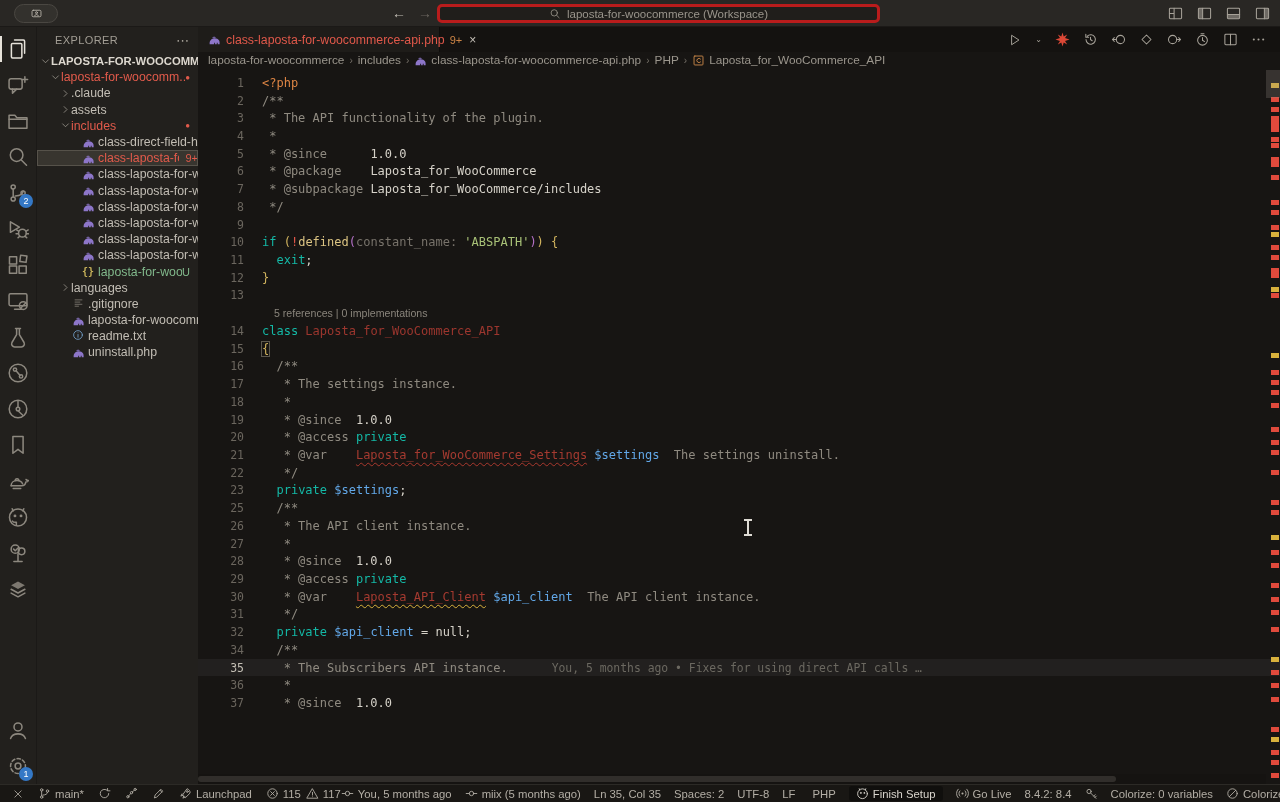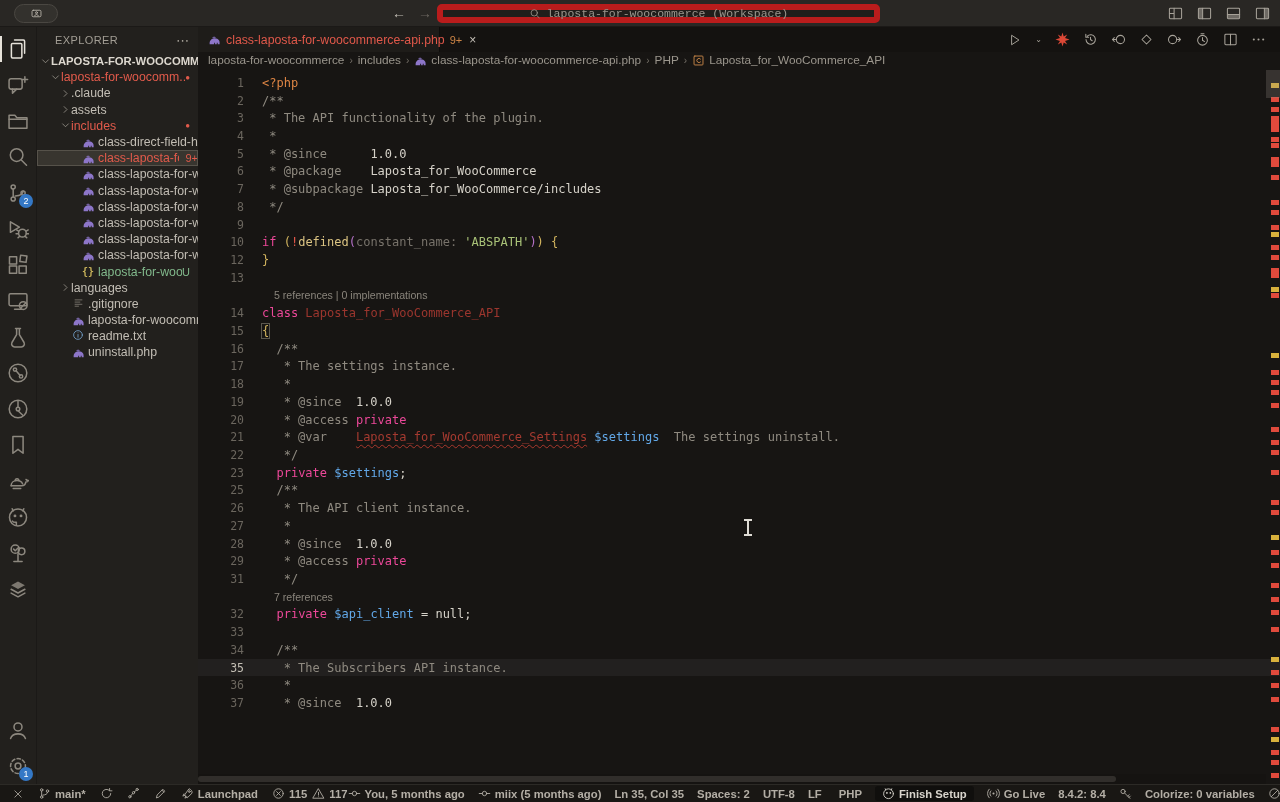--- a/index.html
+++ b/index.html
@@ -6,22 +6,22 @@
   *{box-sizing:border-box;}
   .app{position:relative;width:1280px;height:802px;background:#171513;overflow:hidden;
        font-family:"Liberation Sans","DejaVu Sans",sans-serif;color:#c9c4bb;font-size:12px;
        -webkit-font-smoothing:antialiased;}
   
   .titlebar{height:27px;background:#292724;display:flex;align-items:center;position:relative;border-bottom:1px solid #1b1917;}
   .win-pill{margin-left:14px;width:44px;height:19px;background:#33312d;border:1px solid #4a4742;border-radius:10px;
             display:flex;align-items:center;justify-content:center;color:#b9b4ab;}
   .tb-nav{position:absolute;left:392px;display:flex;gap:12px;align-items:center;font-size:14px;}
   .tb-back{color:#c4bfb6;} .tb-fwd{color:#6a655e;}
-  .cmd-center{position:absolute;left:437px;width:443px;height:19px;top:4px;background:#201e1b;border:6px solid #b91c1c;
-              border-radius:5px;display:flex;align-items:center;justify-content:center;gap:6px;color:#9a958c;font-size:11.5px;font-family:Liberation Mono, monospace;}
+  .cmd-center{position:absolute;left:437px;width:443px;height:19px;top:4px;background:#201e1b;border:3px solid #b91c1c;
+              border-radius:5px;display:flex;align-items:center;justify-content:center;gap:6px;color:#9a958c;font-size:11.5px;}
   .tb-right{position:absolute;right:10px;display:flex;gap:14px;align-items:center;color:#a7a299;}
   .icon{display:inline-flex;align-items:center;justify-content:center;line-height:0;}
   .icon svg{display:block;}
   
   .main{display:flex;height:757px;}
   .activitybar{width:36px;background:#22201d;display:flex;flex-direction:column;align-items:center;padding-top:4px;flex:none;}
   .ab-item{position:relative;width:36px;height:36px;display:flex;align-items:center;justify-content:center;color:#8d887f;cursor:pointer;}
   .ab-item.active{color:#e6e2da;}
   .ab-item.active::before{content:"";position:absolute;left:0;top:5px;bottom:5px;width:2px;background:#e6e2da;}
   .ab-badge{position:absolute;right:3px;bottom:3px;min-width:14px;height:14px;border-radius:8px;background:#3478c6;color:#fff;
@@ -65,40 +65,40 @@
   .codearea{position:relative;flex:1;overflow:hidden;font-family:"DejaVu Sans Mono","Liberation Mono",monospace;font-size:12px;}
   .code-scroll{position:absolute;inset:0;padding-top:6px;}
   .code-row{height:17.72px;display:flex;align-items:center;white-space:pre;position:relative;}
   .code-row.hl{background:rgba(255,255,255,.05);}
   .gutter{width:50px;flex:none;text-align:right;padding-right:4px;color:#6b665e;font-size:11.5px;}
   .code-row.hl .gutter{color:#c3beb4;}
   .code-text{padding-left:14px;}
   .lens-row{height:17.72px;display:flex;align-items:center;}
   .lens{padding-left:76px;color:#8a857c;font-size:10.6px;font-family:"Liberation Sans",sans-serif;cursor:pointer;}
   .blame{margin-left:44px;color:#6b6860;font-size:11.4px;}
-  .tk-c{color:#8f8a80;} .tk-p{color:#d6d2c9;} .tk-k{color:#ec4899;} .tk-f{color:#dcc483;}
+  .tk-c{color:#8f8a80;} .tk-p{color:#d6d2c9;} .tk-k{color:#14b8a6;} .tk-f{color:#dcc483;}
   .tk-s{color:#a8c177;} .tk-v{color:#62a8e8;} .tk-t{color:#de8544;} .tk-b1{color:#d3b55f;}
   .tk-b2{color:#b671c9;} .tk-bang{color:#e4584a;}
   .tk-ce{color:#9c362e;}
   .tk-cr{color:#a53a30;text-decoration:underline wavy rgba(190,60,48,.85) 1px;text-underline-offset:3px;}
   .tk-cy{color:#a53a30;text-decoration:underline wavy #d8b13c 1px;text-underline-offset:3px;}
   .tk-h{color:#77726a;}
   .tk-bm{color:#d3b55f;outline:1px solid #5c584e;outline-offset:0px;}
   
   .ruler-mark{position:absolute;right:1px;width:8px;}
   .ruler-mark.r{background:#e04a3c;} .ruler-mark.y{background:#d8b13c;}
   .vthumb{position:absolute;right:0;top:2px;width:14px;height:28px;background:rgba(150,145,135,.25);}
   .hscroll{position:absolute;left:0;right:14px;bottom:0;height:10px;background:rgba(20,18,16,.6);}
   .hthumb{position:absolute;left:0;top:2px;height:6px;width:86%;background:rgba(150,145,135,.22);border-radius:3px;}
   .mouse-ibeam{position:absolute;width:2px;height:13px;background:#dedbd4;}
   .mouse-ibeam::before,.mouse-ibeam::after{content:"";position:absolute;left:-3px;width:8px;height:2px;background:#dedbd4;}
   .mouse-ibeam::before{top:-2px;} .mouse-ibeam::after{bottom:-2px;}
   
   .statusbar{height:18px;background:#191714;border-top:1px solid #2c2a26;display:flex;align-items:center;
-             padding:0 10px 0 12px;color:#b3aea5;font-size:11.3px;gap:0;font-weight:bold;}
+             padding:0 10px 0 12px;color:#b3aea5;font-size:11.3px;gap:0;}
   .sb-left,.sb-right{display:flex;align-items:center;gap:14px;}
   .sb-right{margin-left:auto;gap:13px;}
   .st-item{display:flex;align-items:center;gap:4px;cursor:pointer;white-space:nowrap;}
   .st-item.chip{background:#100f0d;border-radius:3px;padding:1px 7px;color:#d8d4cc;}
   .st-group{display:flex;align-items:flex-end;gap:5px;}
 </style>
 </head>
 <body>
 
 <div class="app">
@@ -611,48 +611,46 @@
             <div class="code-row"><span class="gutter">1</span><span class="code-text"><span class="tk tk-t">&lt;?php</span></span></div>
             <div class="code-row"><span class="gutter">2</span><span class="code-text"><span class="tk tk-c">/**</span></span></div>
             <div class="code-row"><span class="gutter">3</span><span class="code-text"><span class="tk tk-c"> * The API functionality of the plugin.</span></span></div>
             <div class="code-row"><span class="gutter">4</span><span class="code-text"><span class="tk tk-c"> *</span></span></div>
             <div class="code-row"><span class="gutter">5</span><span class="code-text"><span class="tk tk-c"> * @since      </span><span class="tk tk-p">1.0.0</span></span></div>
             <div class="code-row"><span class="gutter">6</span><span class="code-text"><span class="tk tk-c"> * @package    </span><span class="tk tk-p">Laposta_for_WooCommerce</span></span></div>
             <div class="code-row"><span class="gutter">7</span><span class="code-text"><span class="tk tk-c"> * @subpackage </span><span class="tk tk-p">Laposta_for_WooCommerce/includes</span></span></div>
             <div class="code-row"><span class="gutter">8</span><span class="code-text"><span class="tk tk-c"> */</span></span></div>
             <div class="code-row"><span class="gutter">9</span><span class="code-text"></span></div>
             <div class="code-row"><span class="gutter">10</span><span class="code-text"><span class="tk tk-k">if</span><span class="tk tk-p"> </span><span class="tk tk-b1">(</span><span class="tk tk-bang">!</span><span class="tk tk-f">defined</span><span class="tk tk-b2">(</span><span class="tk tk-h">constant_name: </span><span class="tk tk-s">'ABSPATH'</span><span class="tk tk-b2">)</span><span class="tk tk-b1">)</span><span class="tk tk-p"> </span><span class="tk tk-b1">{</span></span></div>
+            <div class="code-row"><span class="gutter">11</span><span class="code-text"><span class="tk tk-p">  </span><span class="tk tk-k">exit</span><span class="tk tk-p">;</span></span></div>
             <div class="code-row"><span class="gutter">12</span><span class="code-text"><span class="tk tk-b1">}</span></span></div>
             <div class="code-row"><span class="gutter">13</span><span class="code-text"></span></div>
             <div class="lens-row">
               <span class="lens">5 references | 0 implementations</span>
             </div>
             <div class="code-row"><span class="gutter">14</span><span class="code-text"><span class="tk tk-k">class </span><span class="tk tk-ce">Laposta_for_WooCommerce_API</span></span></div>
             <div class="code-row"><span class="gutter">15</span><span class="code-text"><span class="tk tk-bm">{</span></span></div>
             <div class="code-row"><span class="gutter">16</span><span class="code-text"><span class="tk tk-c">  /**</span></span></div>
             <div class="code-row"><span class="gutter">17</span><span class="code-text"><span class="tk tk-c">   * The settings instance.</span></span></div>
             <div class="code-row"><span class="gutter">18</span><span class="code-text"><span class="tk tk-c">   *</span></span></div>
             <div class="code-row"><span class="gutter">19</span><span class="code-text"><span class="tk tk-c">   * @since  </span><span class="tk tk-p">1.0.0</span></span></div>
             <div class="code-row"><span class="gutter">20</span><span class="code-text"><span class="tk tk-c">   * @access </span><span class="tk tk-k">private</span></span></div>
             <div class="code-row"><span class="gutter">21</span><span class="code-text"><span class="tk tk-c">   * @var    </span><span class="tk tk-cr">Laposta_for_WooCommerce_Settings</span><span class="tk tk-p"> </span><span class="tk tk-v">$settings</span><span class="tk tk-p">  </span><span class="tk tk-c">The settings uninstall.</span></span></div>
             <div class="code-row"><span class="gutter">22</span><span class="code-text"><span class="tk tk-c">   */</span></span></div>
             <div class="code-row"><span class="gutter">23</span><span class="code-text"><span class="tk tk-p">  </span><span class="tk tk-k">private</span><span class="tk tk-p"> </span><span class="tk tk-v">$settings</span><span class="tk tk-p">;</span></span></div>
             <div class="code-row"><span class="gutter">25</span><span class="code-text"><span class="tk tk-c">  /**</span></span></div>
             <div class="code-row"><span class="gutter">26</span><span class="code-text"><span class="tk tk-c">   * The API client instance.</span></span></div>
             <div class="code-row"><span class="gutter">27</span><span class="code-text"><span class="tk tk-c">   *</span></span></div>
             <div class="code-row"><span class="gutter">28</span><span class="code-text"><span class="tk tk-c">   * @since  </span><span class="tk tk-p">1.0.0</span></span></div>
             <div class="code-row"><span class="gutter">29</span><span class="code-text"><span class="tk tk-c">   * @access </span><span class="tk tk-k">private</span></span></div>
+            <div class="code-row"><span class="gutter">30</span><span class="code-text"><span class="tk tk-c">   * @var    </span><span class="tk tk-cy">Laposta_API_Client</span><span class="tk tk-p"> </span><span class="tk tk-v">$api_client</span><span class="tk tk-p">  </span><span class="tk tk-c">The API client instance.</span></span></div>
             <div class="code-row"><span class="gutter">31</span><span class="code-text"><span class="tk tk-c">   */</span></span></div>
-            <div class="lens-row">
-              <span class="lens">7 references</span>
-            </div>
             <div class="code-row"><span class="gutter">32</span><span class="code-text"><span class="tk tk-p">  </span><span class="tk tk-k">private</span><span class="tk tk-p"> </span><span class="tk tk-v">$api_client</span><span class="tk tk-p"> = null;</span></span></div>
-            <div class="code-row"><span class="gutter">33</span><span class="code-text"></span></div>
             <div class="code-row"><span class="gutter">34</span><span class="code-text"><span class="tk tk-c">  /**</span></span></div>
-            <div class="code-row hl"><span class="gutter">35</span><span class="code-text"><span class="tk tk-c">   * The Subscribers API instance.</span></span></div>
+            <div class="code-row hl"><span class="gutter">35</span><span class="code-text"><span class="tk tk-c">   * The Subscribers API instance.</span></span><span class="blame">You, 5 months ago • Fixes for using direct API calls …</span></div>
             <div class="code-row"><span class="gutter">36</span><span class="code-text"><span class="tk tk-c">   *</span></span></div>
             <div class="code-row"><span class="gutter">37</span><span class="code-text"><span class="tk tk-c">   * @since  </span><span class="tk tk-p">1.0.0</span></span></div>
             <div class="code-row"></div>
           </div>
         <div id="ruler">
             <div class="ruler-mark y" style="top: 15px; height: 5px;"></div>
             <div class="ruler-mark r" style="top: 29px; height: 5px;"></div>
             <div class="ruler-mark r" style="top: 39px; height: 5px;"></div>
             <div class="ruler-mark r" style="top: 48px; height: 16px;"></div>
             <div class="ruler-mark r" style="top: 69px; height: 5px;"></div>

